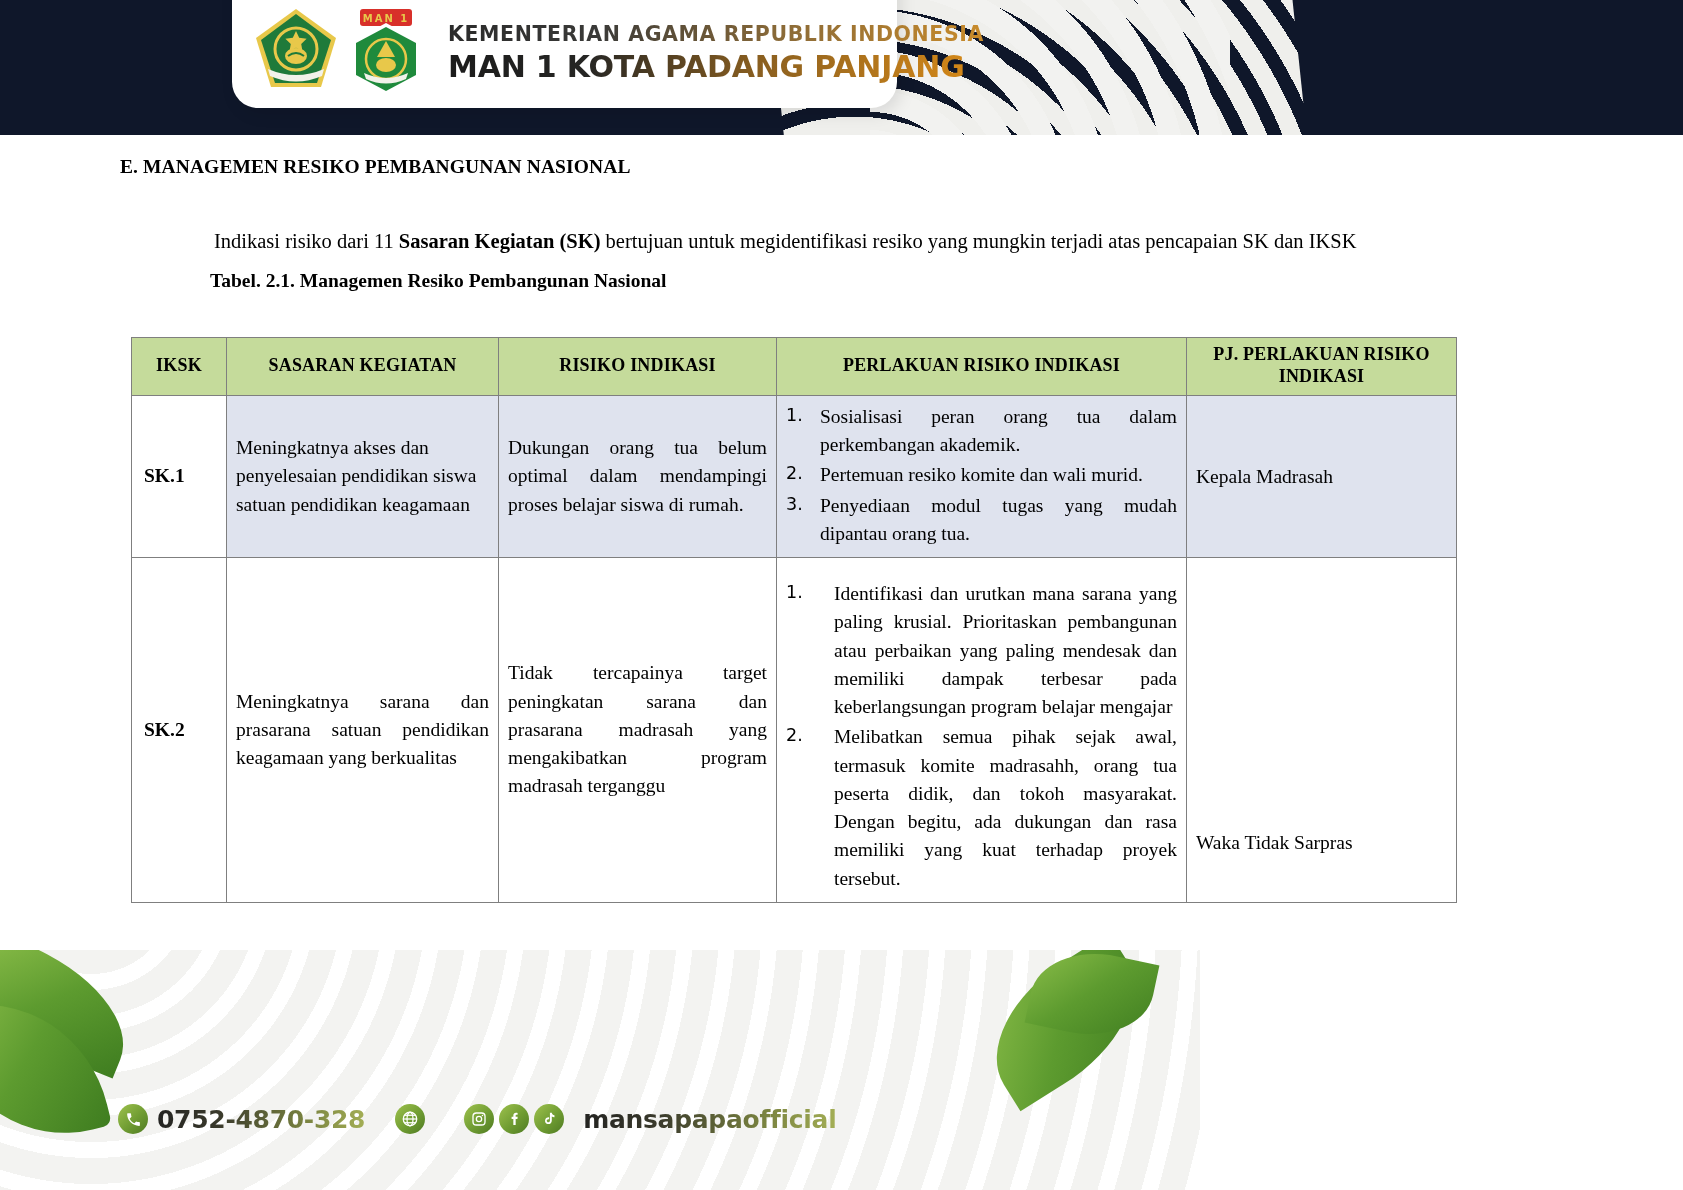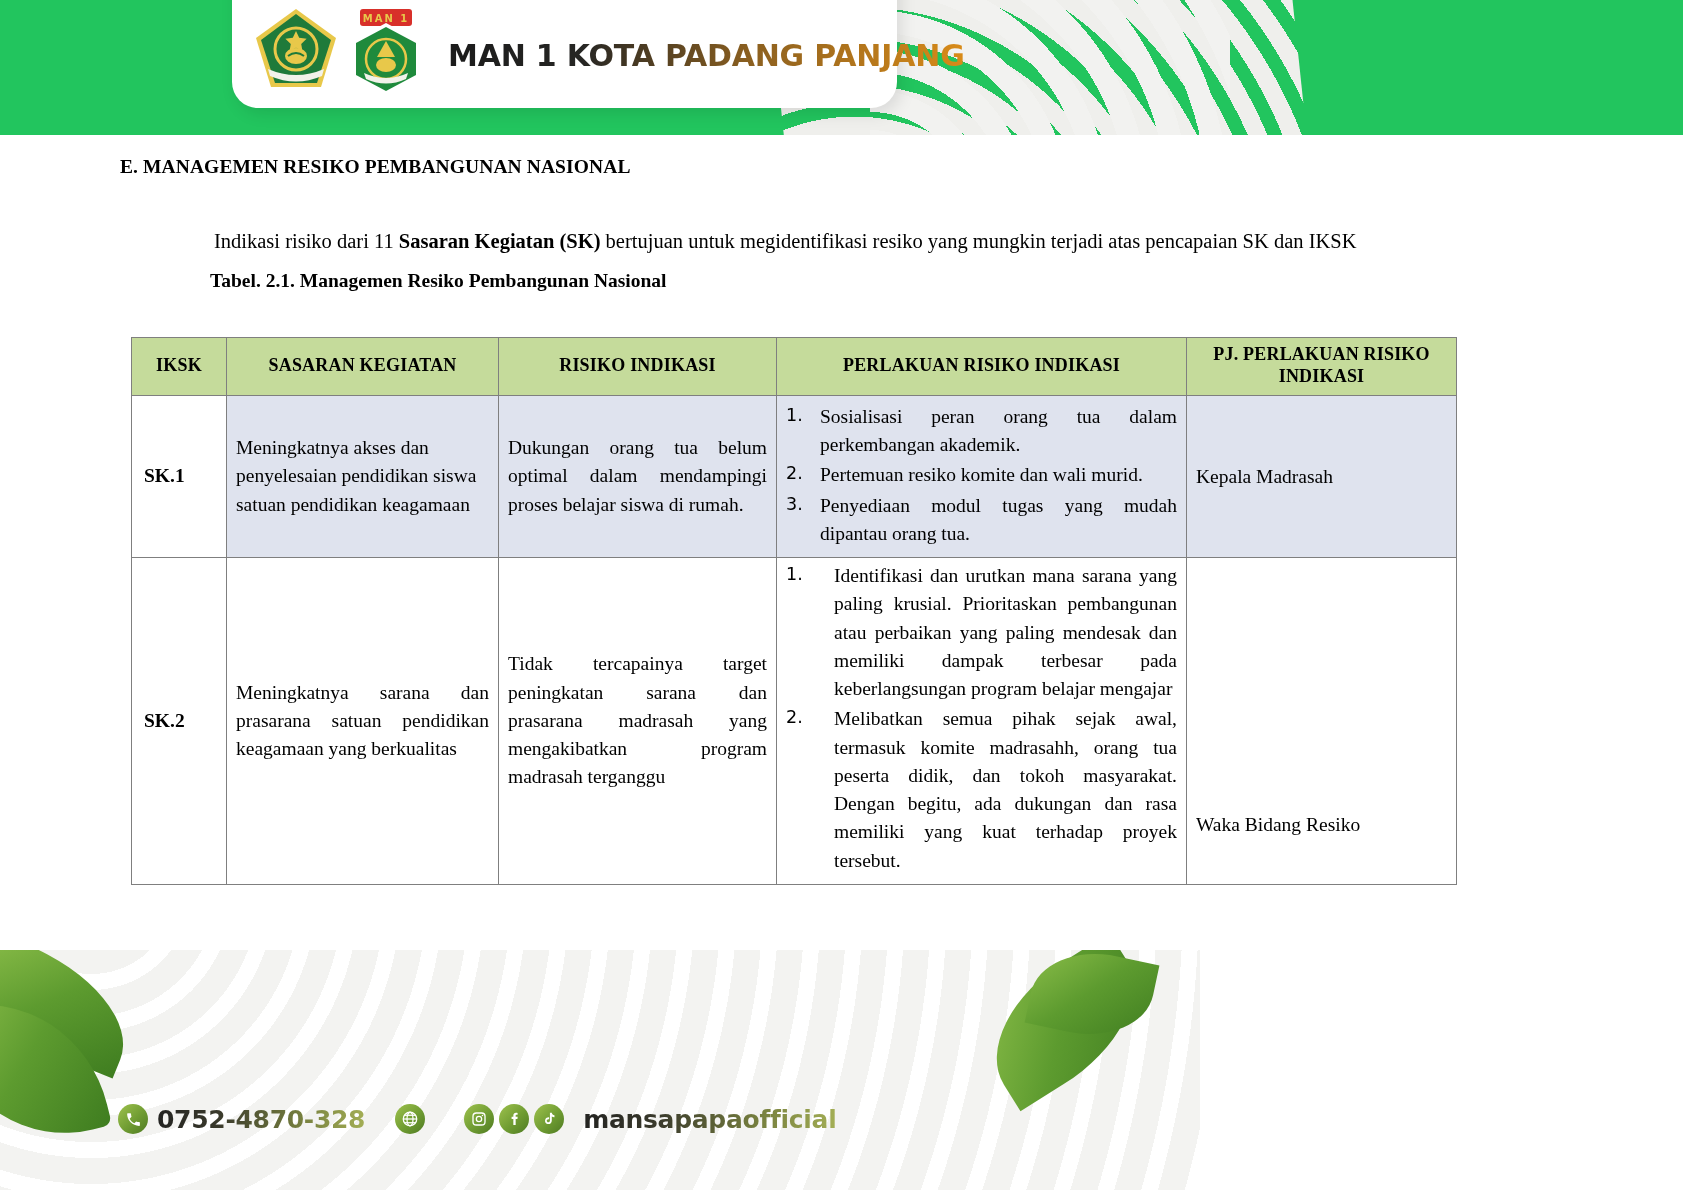--- a/index.html
+++ b/index.html
@@ -14,21 +14,21 @@
     overflow: hidden;
   }
 
   
   .header-band {
     position: absolute;
     top: 0; left: 0;
     width: 1683px;
     height: 135px;
     overflow: hidden;
-    background: #22c55e;
+    background: #0f172a;
   }
   .header-pattern {
     position: absolute;
     top: -60px; left: 780px;
     width: 520px; height: 290px;
     opacity: 1;
     background:
       repeating-radial-gradient(
         circle at 10% 120%,
         rgba(238,238,236,0) 0px,
@@ -309,20 +309,21 @@
         <polygon points="40,16 74,34 74,70 40,88 6,70 6,34" fill="#ffffff"></polygon>
         <polygon points="40,20 70,36 70,68 40,84 10,68 10,36" fill="#1f8a3c"></polygon>
         <circle cx="40" cy="52" r="20" fill="none" stroke="#e8c84a" stroke-width="2.5"></circle>
         <path d="M40 34 l9 16 h-18 z" fill="#e8c84a"></path>
         <ellipse cx="40" cy="58" rx="10" ry="7" fill="#e8c84a"></ellipse>
         <path d="M18 66 q22 10 44 0 l-2 6 q-20 9 -40 0 z" fill="#f2f2ea"></path>
       </svg>
     </div>
 
     <div class="header-text-wrap">
+      <div class="header-line1">KEMENTERIAN AGAMA REPUBLIK INDONESIA</div>
       <div class="header-line2">MAN 1 KOTA PADANG PANJANG</div>
     </div>
   </div>
 </div>
 
 <div class="doc-body">
 
   <div class="section-heading">E. MANAGEMEN RESIKO PEMBANGUNAN NASIONAL</div>
 
   <p class="intro-para"><span>Indikasi risiko dari 11 </span><b>Sasaran Kegiatan (SK)</b><span> bertujuan untuk megidentifikasi resiko  yang mungkin terjadi atas pencapaian SK dan IKSK</span></p>
@@ -352,27 +353,27 @@
             <li>Penyediaan modul tugas yang mudah dipantau orang tua.</li>
           </ol>
         </td>
         <td class="pj-cell">Kepala Madrasah</td>
       </tr>
 
       <tr class="row-sk2">
         <td class="kode-cell">SK.2</td>
         <td class="cell-text justify">Meningkatnya sarana dan prasarana satuan pendidikan keagamaan yang berkualitas</td>
         <td class="cell-text justify">Tidak tercapainya target peningkatan sarana dan prasarana madrasah yang mengakibatkan program madrasah terganggu</td>
-        <td class="cell-text" style="vertical-align:top;padding-top:4px">
+        <td class="cell-text" style="vertical-align:top;padding-top:22px">
           <ol class="tindak wide">
             <li>Identifikasi dan urutkan mana sarana yang paling krusial. Prioritaskan pembangunan atau perbaikan yang paling mendesak  dan memiliki dampak terbesar pada keberlangsungan  program belajar mengajar</li>
             <li>Melibatkan semua pihak sejak awal, termasuk komite madrasahh, orang tua peserta didik, dan tokoh masyarakat. Dengan begitu, ada dukungan  dan rasa memiliki yang kuat terhadap proyek tersebut.</li>
           </ol>
         </td>
-        <td class="pj-cell" style="vertical-align:bottom;padding-bottom:46px">Waka Bidang Resiko</td>
+        <td class="pj-cell" style="vertical-align:bottom;padding-bottom:46px">Waka Tidak Sarpras</td>
       </tr>
 
     </tbody>
   </table>
 </div>
 
 <div class="footer-band">
   <div class="footer-pattern"></div>
   <div class="leaf leaf-c"></div>
   <div class="leaf leaf-a"></div>

